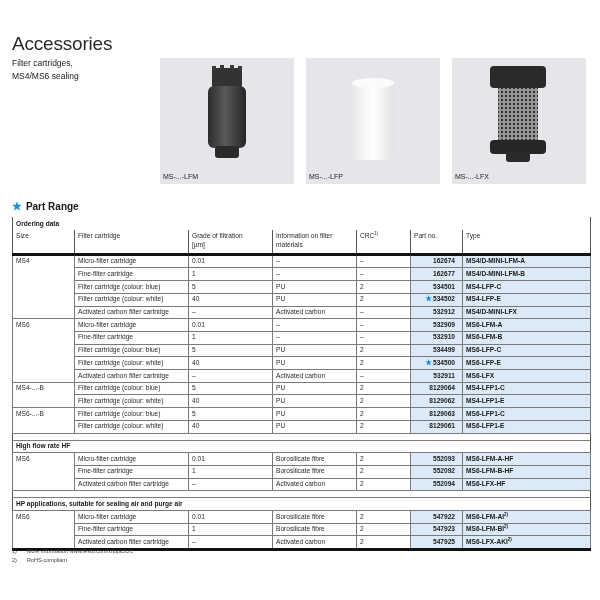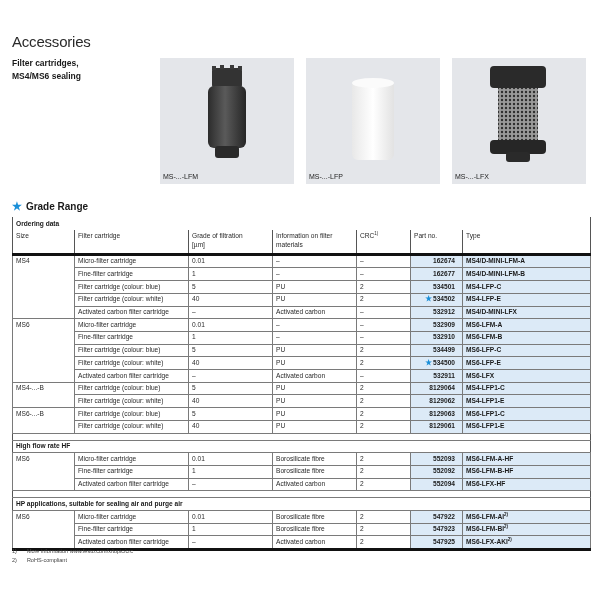--- a/index.html
+++ b/index.html
@@ -1,20 +1,20 @@
 <!DOCTYPE html>
 <html><head>
 <meta charset="utf-8">
 <style>
   * { box-sizing: border-box; margin: 0; padding: 0; }
   html, body { width: 600px; height: 600px; background: #ffffff; overflow: hidden; }
   body { font-family: "Liberation Sans", sans-serif; color: #1e1e1e; position: relative; }
 
-  .page-title { position: absolute; left: 12px; top: 33px; font-size: 15px; font-weight: normal; color: #2a2a2a; letter-spacing: -0.2px; }
-  .subtitle { position: absolute; left: 12px; top: 57px; font-size: 8.5px; font-weight: bold; line-height: 13px; color: #1a1a1a; width: 140px; }
+  .page-title { position: absolute; left: 12px; top: 33px; font-size: 19px; font-weight: normal; color: #2a2a2a; letter-spacing: -0.2px; }
+  .subtitle { position: absolute; left: 12px; top: 57px; font-size: 8.5px; font-weight: normal; line-height: 13px; color: #1a1a1a; width: 140px; }
 
   .product-img { position: absolute; top: 58px; width: 134px; height: 126px; background: #e4e6ea; }
   .product-img svg { position: absolute; left: 0; top: 0; }
 
   .section-title { position: absolute; left: 12px; top: 201px; font-size: 10px; font-weight: bold; color: #1a1a1a; display: flex; align-items: center; gap: 4px; }
   .star { color: #1a8fd8; font-size: 11px; line-height: 1; }
 
   .table-wrap { position: absolute; left: 12px; top: 217px; width: 578px; }
   table { border-collapse: collapse; width: 578px; table-layout: fixed; font-size: 6.6px; }
   col.c-size { width: 62px; }
@@ -100,21 +100,21 @@
     <rect x="38" y="8" width="56" height="22" rx="4" fill="#2a2a2a"></rect>
     <rect x="46" y="30" width="40" height="54" fill="url(#mesh)"></rect>
     <rect x="38" y="82" width="56" height="14" rx="4" fill="#262626"></rect>
     <rect x="54" y="94" width="24" height="10" rx="3" fill="#2a2a2a"></rect>
     <text x="3" y="121" font-size="7" fill="#222" font-family="Liberation Sans, sans-serif">MS-...-LFX</text>
   </svg>
 </div>
 
 <div class="section-title">
   <span class="star">★</span>
-  <span>Grade Range</span>
+  <span>Part Range</span>
 </div>
 
 <div class="table-wrap">
 <table>
   <colgroup>
     <col class="c-size">
         <col class="c-cart">
         <col class="c-grade">
         <col class="c-info">
         <col class="c-crc">

